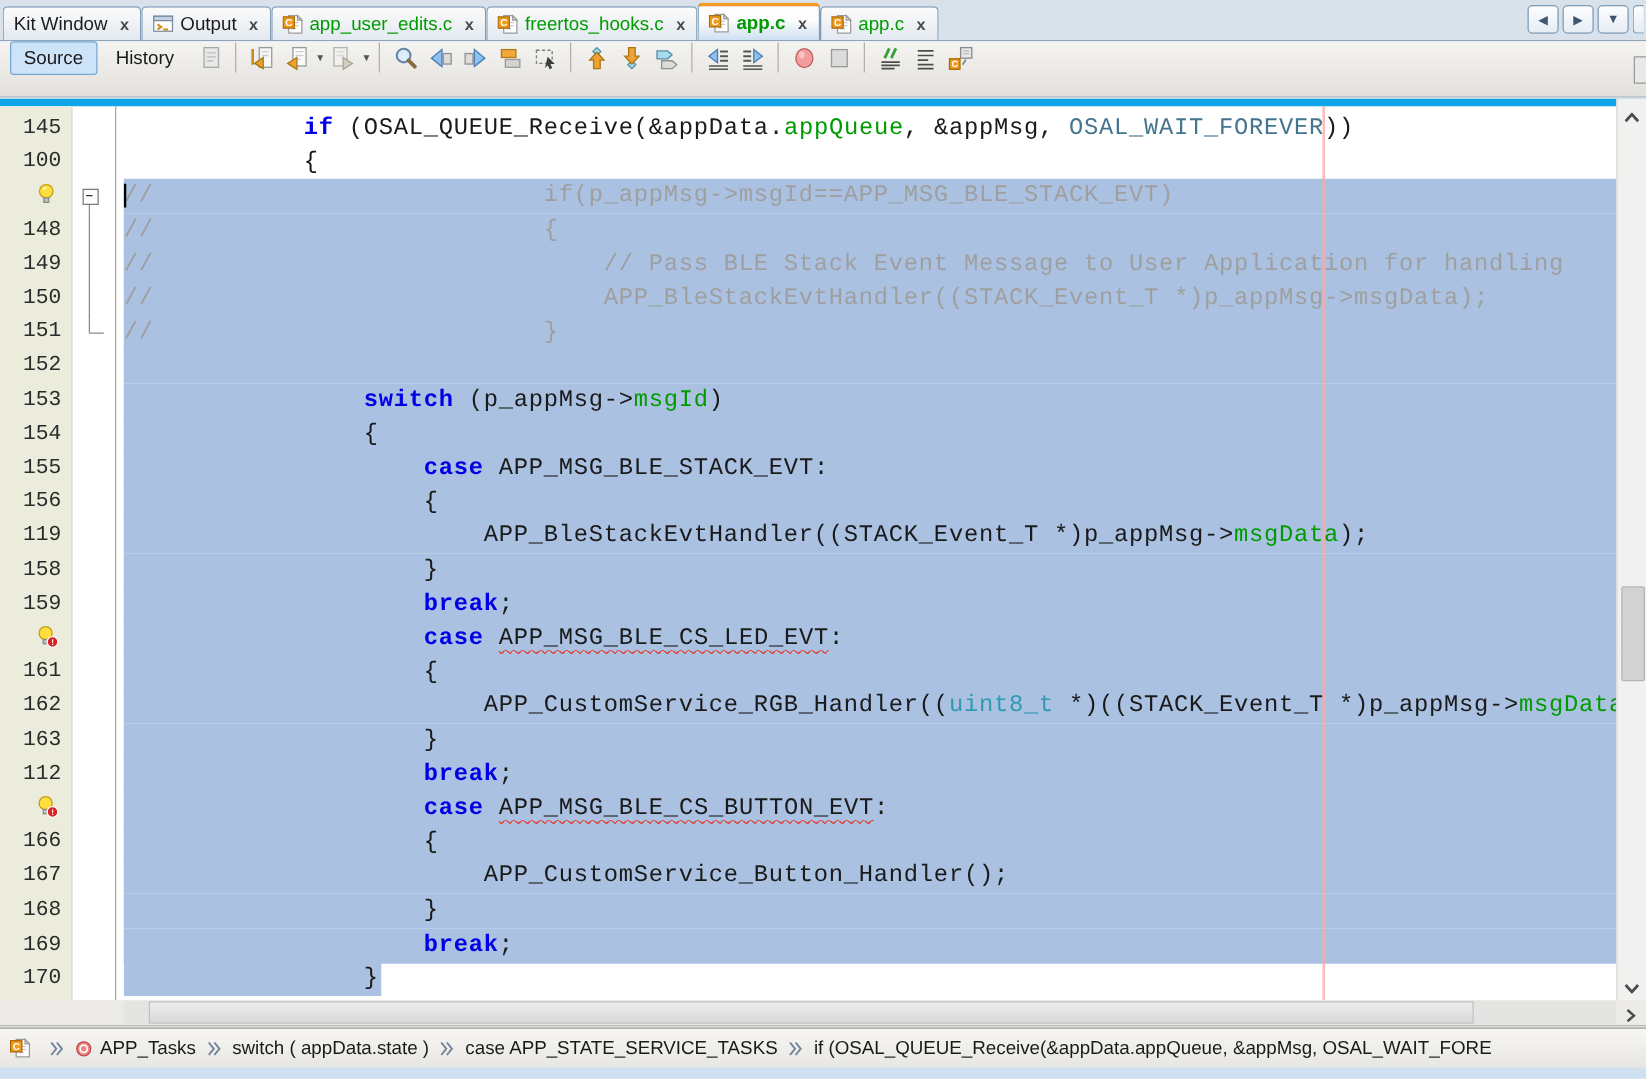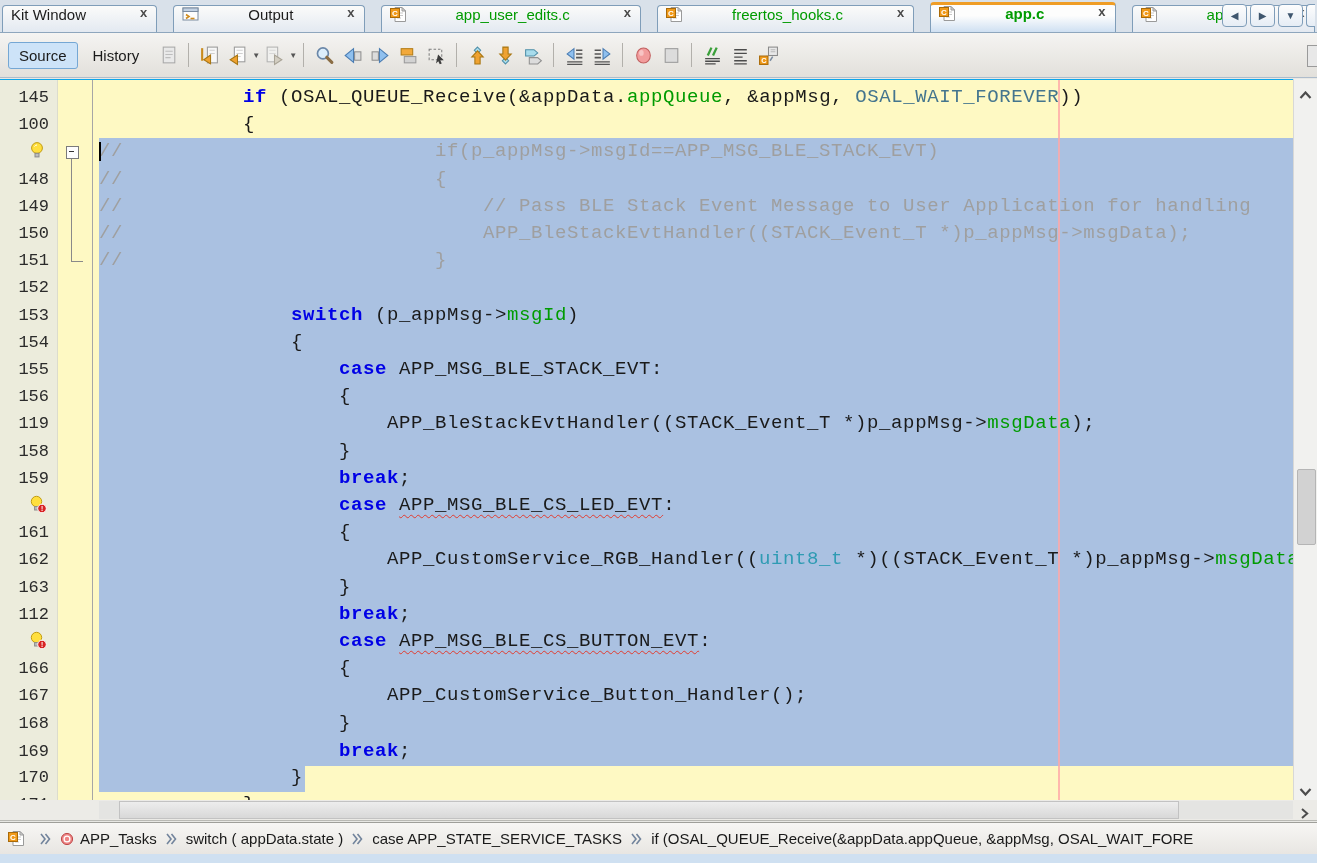--- a/index.html
+++ b/index.html
@@ -2,45 +2,45 @@
 <html style="--c-selection: #aac1e1; --c-keyword: #0000e6; --c-field: #009b00; --c-macro: #44758e; --c-type: #2f9bb3; --c-comment: #9f9f9f; --c-error-underline: #e23b2e; --c-margin-line: #ffa8a8;"><head>
 <meta charset="utf-8">
 <style>
   html,body{margin:0;padding:0;}
   body{width:1317px;height:863px;overflow:hidden;font-family:"Liberation Sans",sans-serif;background:#e8e8e4;position:relative;}
   .win{position:absolute;inset:0;}
 
   
   .tabbar{position:absolute;left:0;top:0;width:1317px;height:32px;background:#d9e1ea;border-bottom:1px solid #8ea6bd;}
   .tabs{position:absolute;left:2px;bottom:0;display:flex;align-items:flex-end;height:31px;}
-  .tab{display:flex;height:26px;padding:0 9px 0 8px;background:linear-gradient(#fbfbfa,#e3e9f1);
-       border:1px solid #7f9db9;border-bottom:none;border-radius:4px 4px 0 0;margin-right:16px;cursor:default;position:relative;gap:44px;}
+  .tab{display:flex;align-items:center;height:26px;padding:0 9px 0 8px;background:linear-gradient(#fbfbfa,#e3e9f1);
+       border:1px solid #7f9db9;border-bottom:none;border-radius:4px 4px 0 0;margin-right:0;cursor:default;position:relative;}
   .tab.active{background:linear-gradient(#fdfdfd 40%,#cfe0f2);border-top:3px solid #ef9d26;height:27px;z-index:2;}
   .tlabel{font-size:15px;color:#1c1c1c;white-space:nowrap;}
   .tlabel.file{color:#009b00;font-weight:normal;}
   .tab.active .tlabel{font-weight:bold;}
   .ticon{display:inline-flex;margin-right:5px;}
   .tclose{margin-left:10px;font-size:13px;font-weight:bold;color:#4a4a4a;line-height:1;}
   .tabctl{position:absolute;right:2px;top:4px;display:flex;gap:3px;}
   .tcbtn{width:23px;height:21px;border:1px solid #7f9db9;border-radius:4px;background:linear-gradient(#fdfdfd,#e6edf5);
          display:flex;align-items:center;justify-content:center;font-size:10px;color:#3f566e;}
   .tcbtn.clip{width:8px;border-right:none;border-radius:4px 0 0 4px;}
 
   
   .toolbar{position:absolute;left:0;top:33px;width:1317px;height:45px;background:linear-gradient(#f5f4f2,#e2e0db);
-           border-bottom:1px solid #aebccb;display:flex;align-items:center;padding-left:8px;box-sizing:border-box;}
+           border-bottom:1px solid #aebccb;display:flex;align-items:flex-start;padding-left:8px;box-sizing:border-box;}
   .tbtn-text{font-size:15px;color:#1a1a1a;padding:5px 11px;border-radius:3px;margin-right:4px;}
   .tbtn-text.sel{background:#cde3f8;border:1px solid #75a7d4;padding:4px 10px;}
   .tbtn{width:26px;height:26px;display:flex;align-items:center;justify-content:center;border-radius:3px;margin:0 1px;}
   .tsep{width:1px;height:24px;background:#b2b0ab;margin:0 6px;}
   .dd{font-size:8px;color:#555;margin-left:1px;}
   .clipicon{position:absolute;right:-6px;top:12px;width:14px;height:20px;border:1px solid #9a9a9a;background:#e8e8e8;}
 
   
-  .editor{position:absolute;left:0;top:79px;width:1317px;height:721px;background:#fef9c3;overflow:hidden;border-top:1px solid #0ea5e9;box-sizing:border-box;}
+  .editor{position:absolute;left:0;top:79px;width:1317px;height:721px;background:#ffffff;overflow:hidden;border-top:6px solid #0ea5e9;box-sizing:border-box;}
   .gutterbg{position:absolute;left:0;top:0;width:57px;height:100%;background:#ececdc;border-right:1px solid #dcdccc;}
   .foldguide{position:absolute;left:92px;top:0;width:1px;height:100%;background:#a6a6a6;}
   .marginline{position:absolute;left:1058px;top:0;width:2px;height:100%;background:#ffa8a8;opacity:.8;z-index:4;}
   .row{position:absolute;left:0;width:1293px;height:28px;}
   .lnum{position:absolute;left:0;top:0;width:49px;text-align:right;font-family:"Liberation Mono",monospace;font-size:17px;color:#2b2b2b;line-height:27px;}
   .gicon{position:absolute;left:28px;top:3px;}
   .fbox{position:absolute;left:66px;top:8px;width:11px;height:11px;border:1px solid #7b7b7b;background:#fdfdfd;z-index:2;}
   .fbox::after{content:"";position:absolute;left:2px;top:4px;width:5px;height:1px;background:#333;}
   .fline{position:absolute;left:71px;width:1px;background:#8a8a8a;}
   .ftick{position:absolute;left:71px;width:12px;height:1px;background:#8a8a8a;}

